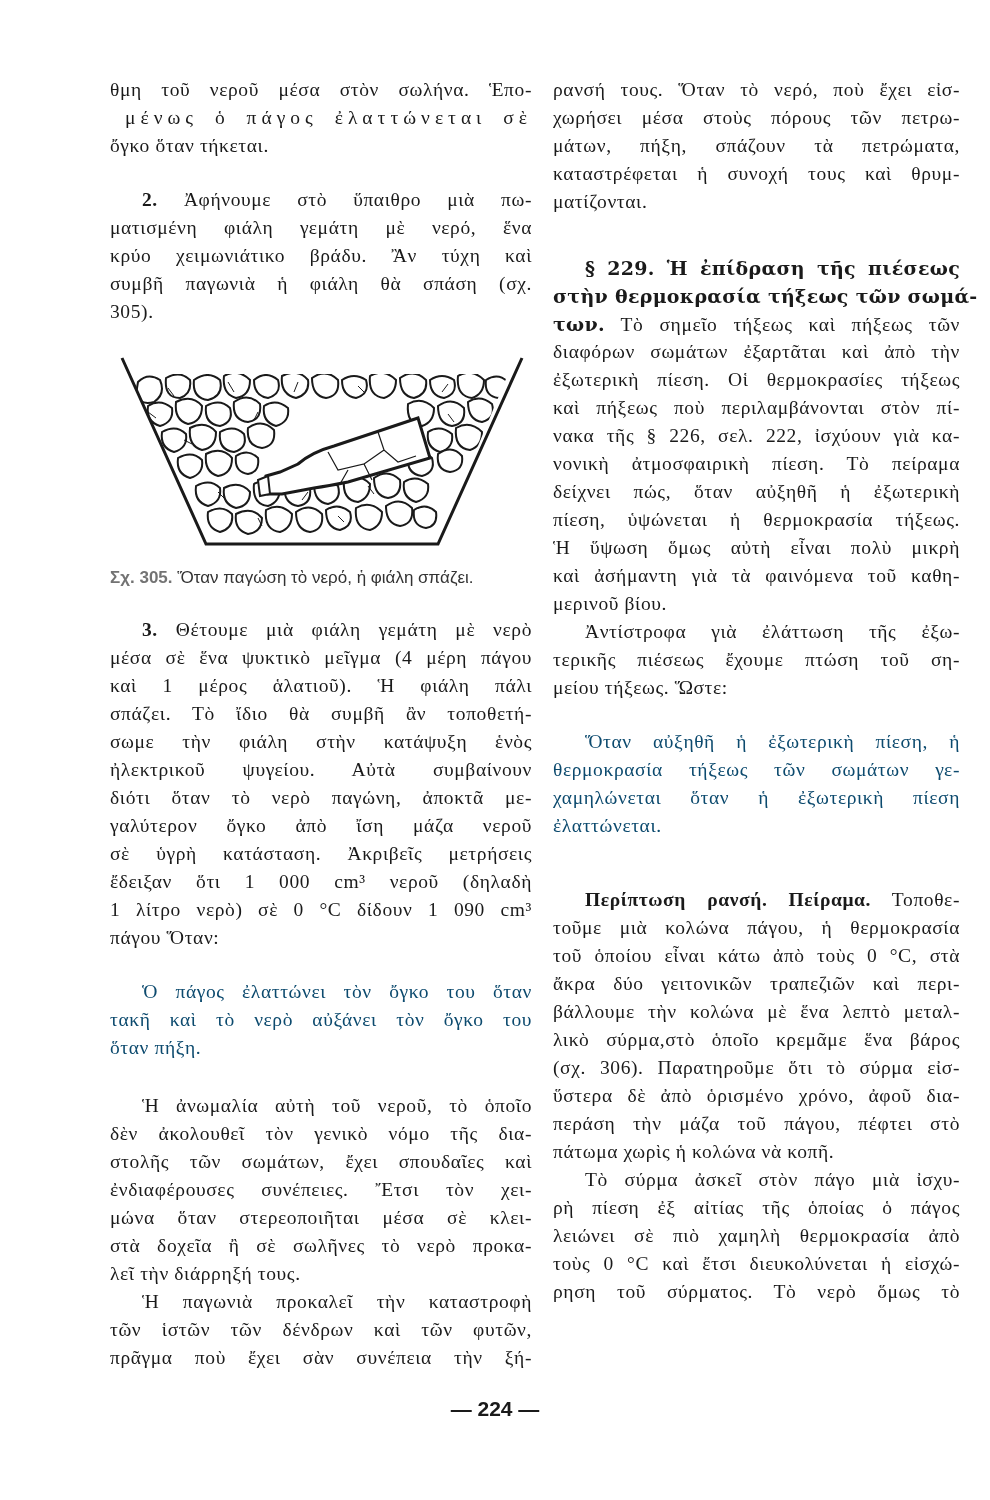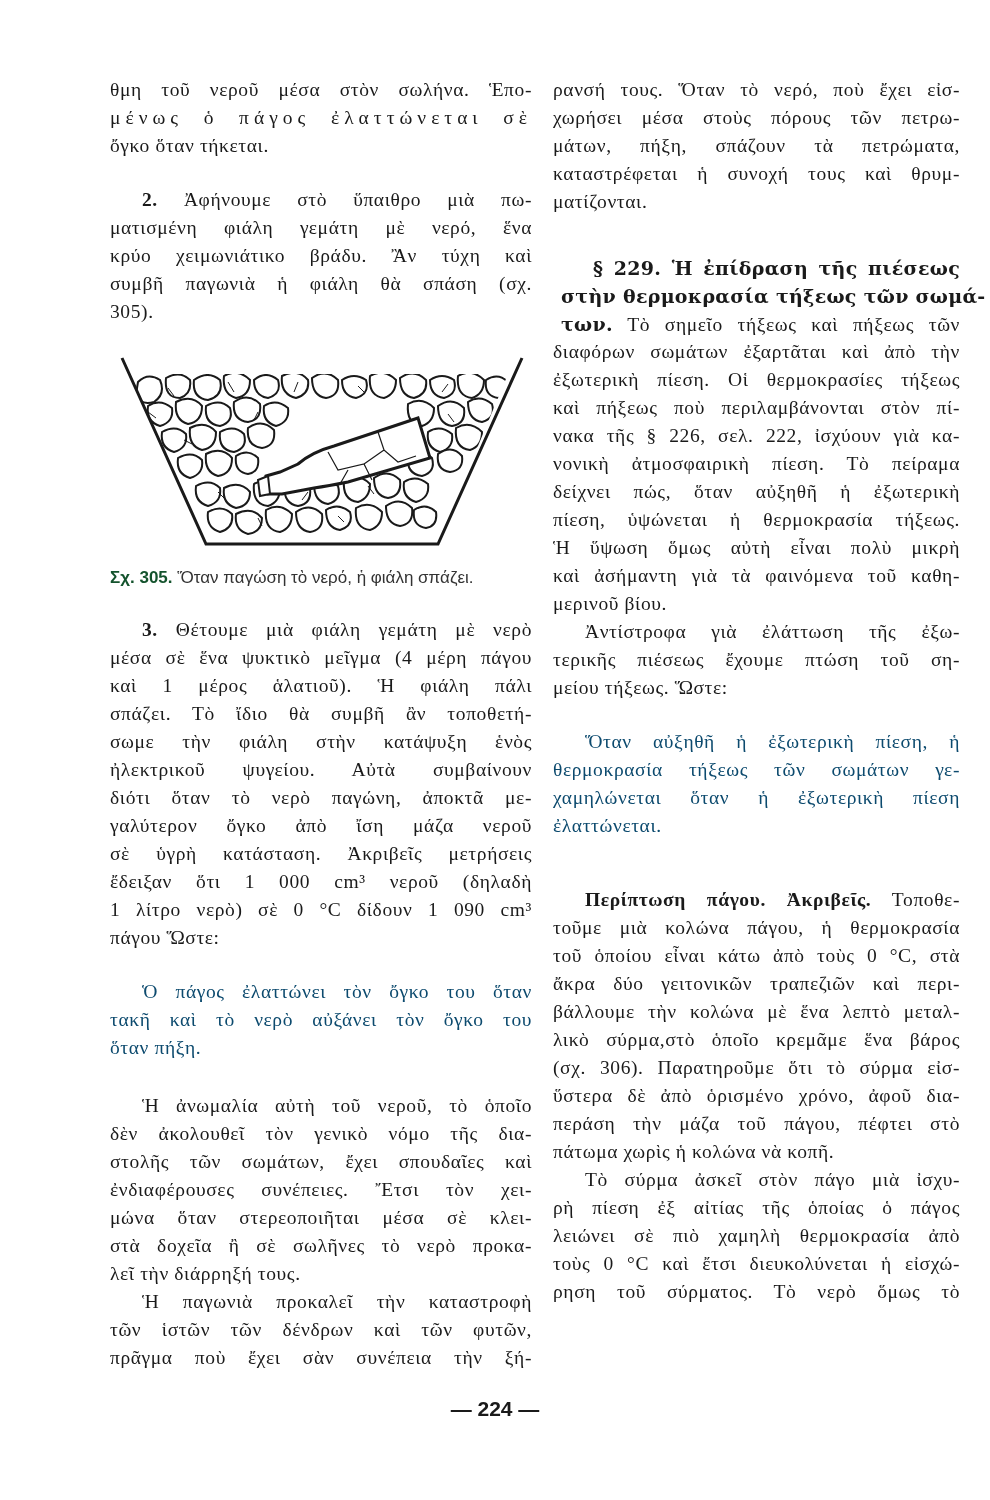--- a/index.html
+++ b/index.html
@@ -6,27 +6,27 @@
   body { width:990px; height:1500px; position:relative; overflow:hidden;
          font-family:"Liberation Serif","DejaVu Serif",serif; color:#1a1a1a; }
   .col { position:absolute; top:76px; }
   #left { left:110px; width:422px; }
   #right { left:553px; width:407px; }
   .p { margin:0; font-size:19.5px; line-height:28px; text-align:justify; text-align-last:auto; letter-spacing:0.6px; }
   .line { display:block; text-align:justify; text-align-last:justify; white-space:nowrap; height:28px; }
   .line.last { text-align-last:left; }
   .indent { padding-left:32px; }
   .b { font-weight:bold; }
-  .hb { font-family:"DejaVu Serif",serif; font-weight:bold; font-size:19px; letter-spacing:0.3px;margin-left:8px; }
+  .hb { font-family:"DejaVu Serif",serif; font-weight:bold; font-size:19px; letter-spacing:0.3px; }
   .faded { color:#0c4a6e; }
-  .spaced { letter-spacing:5px; }
+  .spaced { letter-spacing:5px;margin-left:15px; }
   .gap { height:26px; }
   .figure { position:absolute; left:108px; top:352px; width:426px; height:204px; }
   .caption { position:absolute; left:110px; top:568px; width:430px; font-size:17px; font-family:"Liberation Sans","DejaVu Sans",sans-serif; color:#333; white-space:nowrap; }
-  .caption b { font-family:"Liberation Sans",sans-serif; color:#14532d; }
+  .caption b { font-family:"Liberation Sans",sans-serif; color:#737373; }
   .pageno { position:absolute; left:0; width:990px; top:1397px; text-align:center; font-family:"Liberation Sans",sans-serif; font-weight:bold; font-size:21px; }
 </style>
 </head>
 <body>
 
 <div id="left" class="col p">
   <div>
     <span class="line">θμη τοῦ νεροῦ μέσα στὸν σωλήνα. Ἑπο-</span>
     <span class="line spaced">μένως ὁ πάγος ἐλαττώνεται σὲ</span>
     <span class="line last">ὄγκο ὅταν τήκεται.</span>
@@ -126,21 +126,21 @@
     <span class="line">μέσα σὲ ἕνα ψυκτικὸ μεῖγμα (4 μέρη πάγου</span>
     <span class="line">καὶ 1 μέρος ἁλατιοῦ). Ἡ φιάλη πάλι</span>
     <span class="line">σπάζει. Τὸ ἴδιο θὰ συμβῆ ἂν τοποθετή-</span>
     <span class="line">σωμε τὴν φιάλη στὴν κατάψυξη ἑνὸς</span>
     <span class="line">ἠλεκτρικοῦ ψυγείου. Αὐτὰ συμβαίνουν</span>
     <span class="line">διότι ὅταν τὸ νερὸ παγώνη, ἀποκτᾶ με-</span>
     <span class="line">γαλύτερον ὄγκο ἀπὸ ἴση μάζα νεροῦ</span>
     <span class="line">σὲ ὑγρὴ κατάσταση. Ἀκριβεῖς μετρήσεις</span>
     <span class="line">ἔδειξαν ὅτι 1 000 cm³ νεροῦ (δηλαδὴ</span>
     <span class="line">1 λίτρο νερὸ) σὲ 0 °C δίδουν 1 090 cm³</span>
-    <span class="line last">πάγου Ὥστε:</span>
+    <span class="line last">πάγου Ὅταν:</span>
   </div>
   <div class="gap" style="height:26px"></div>
   <div class="faded">
     <span class="line indent">Ὁ πάγος ἐλαττώνει τὸν ὄγκο του ὅταν</span>
     <span class="line">τακῆ καὶ τὸ νερὸ αὐξάνει τὸν ὄγκο του</span>
     <span class="line last">ὅταν πήξη.</span>
   </div>
   <div class="gap" style="height:30px"></div>
   <div>
     <span class="line indent">Ἡ ἀνωμαλία αὐτὴ τοῦ νεροῦ, τὸ ὁποῖο</span>
@@ -189,21 +189,21 @@
   </div>
   <div class="gap" style="height:26px"></div>
   <div class="faded">
     <span class="line indent">Ὅταν αὐξηθῆ ἡ ἐξωτερικὴ πίεση, ἡ</span>
     <span class="line">θερμοκρασία τήξεως τῶν σωμάτων γε-</span>
     <span class="line">χαμηλώνεται ὅταν ἡ ἐξωτερικὴ πίεση</span>
     <span class="line last">ἐλαττώνεται.</span>
   </div>
   <div class="gap" style="height:46px"></div>
   <div>
-    <span class="line indent"><b class="b">Περίπτωση πάγου. Ἀκριβεῖς.</b> <span>Τοποθε-</span></span>
+    <span class="line indent"><b class="b">Περίπτωση ρανσή. Πείραμα.</b> <span>Τοποθε-</span></span>
     <span class="line">τοῦμε μιὰ κολώνα πάγου, ἡ θερμοκρασία</span>
     <span class="line">τοῦ ὁποίου εἶναι κάτω ἀπὸ τοὺς 0 °C, στὰ</span>
     <span class="line">ἄκρα δύο γειτονικῶν τραπεζιῶν καὶ περι-</span>
     <span class="line">βάλλουμε τὴν κολώνα μὲ ἕνα λεπτὸ μεταλ-</span>
     <span class="line">λικὸ σύρμα,στὸ ὁποῖο κρεμᾶμε ἕνα βάρος</span>
     <span class="line">(σχ. 306). Παρατηροῦμε ὅτι τὸ σύρμα εἰσ-</span>
     <span class="line">ὕστερα δὲ ἀπὸ ὁρισμένο χρόνο, ἀφοῦ δια-</span>
     <span class="line">περάση τὴν μάζα τοῦ πάγου, πέφτει στὸ</span>
     <span class="line last">πάτωμα χωρὶς ἡ κολώνα νὰ κοπῆ.</span>
   </div>

